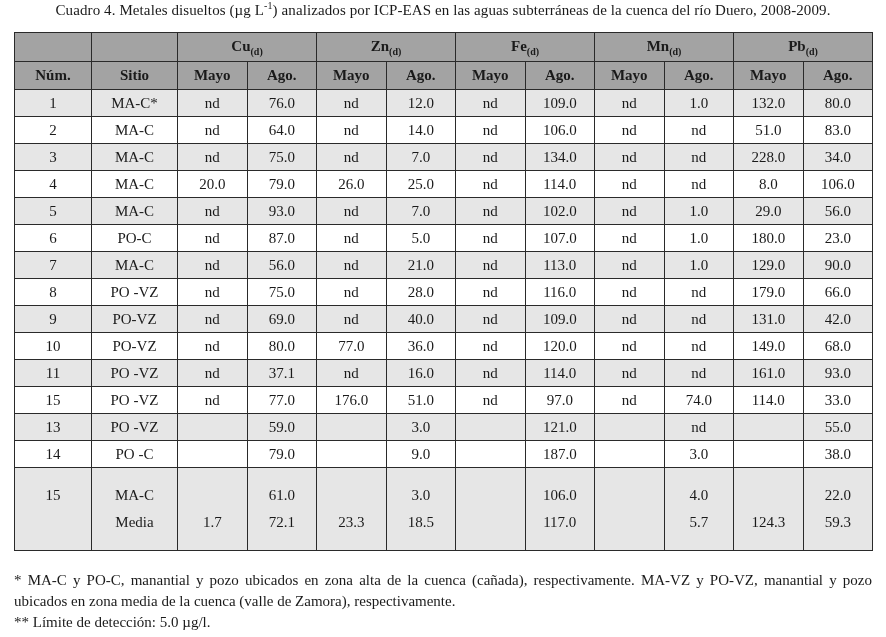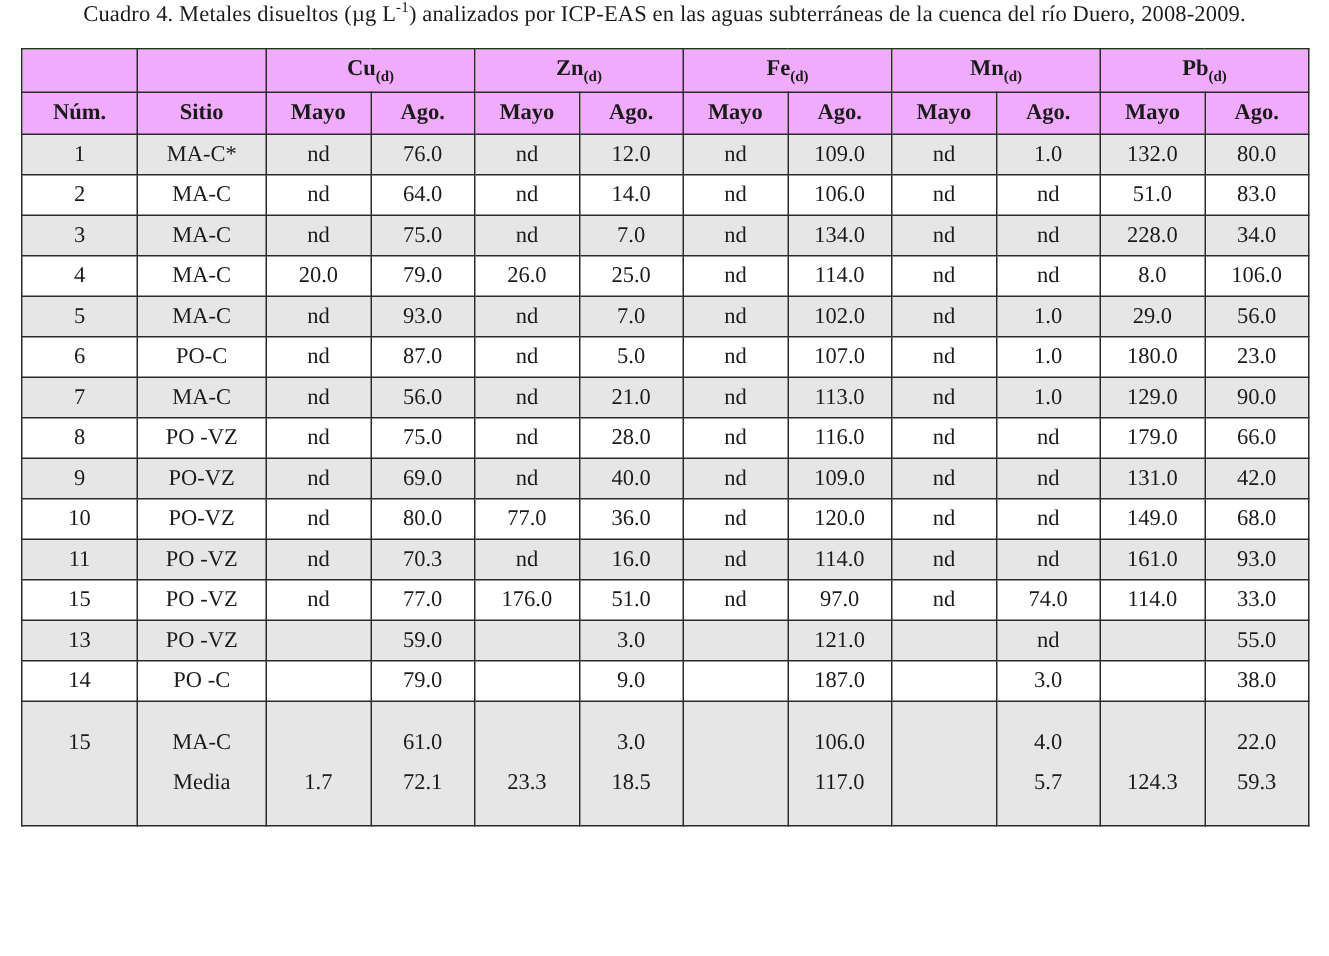--- a/index.html
+++ b/index.html
@@ -29,21 +29,21 @@
   col.c-val { width: 69.5px; }
 
   th, td {
     border: 1px solid #2a2a2a;
     text-align: center;
     vertical-align: middle;
     font-size: 15px;
     overflow: hidden;
     white-space: nowrap;
   }
-  thead th { background: #f0abfc; font-weight: bold; }
+  thead th { background: #a3a3a3; font-weight: bold; }
   thead tr.group-row th { height: 29px; }
   thead tr.sub-row th { height: 28px; }
   thead sub { font-size: 10px; font-weight: bold; }
 
   tbody td { height: 27px; background: #ffffff; }
   tbody tr.shaded td { background: #e6e6e6; }
   tbody tr.tall td { height: 54px; vertical-align: top; padding: 14px; }
   tbody tr.tall .line { height: 27px; line-height: 27px; }
 
   .footnotes {
@@ -239,21 +239,21 @@
           <td>120.0</td>
           <td>nd</td>
           <td>nd</td>
           <td>149.0</td>
           <td>68.0</td>
         </tr>
         <tr class="shaded">
           <td>11</td>
           <td>PO -VZ</td>
           <td>nd</td>
-          <td>70.3</td>
+          <td>37.1</td>
           <td>nd</td>
           <td>16.0</td>
           <td>nd</td>
           <td>114.0</td>
           <td>nd</td>
           <td>nd</td>
           <td>161.0</td>
           <td>93.0</td>
         </tr>
         <tr>
@@ -344,14 +344,18 @@
             <div class="line">124.3</div>
           </td>
           <td>
             <div class="line">22.0</div>
             <div class="line">59.3</div>
           </td>
         </tr>
       </tbody>
   </table>
 
+  <div class="footnotes">
+    <p class="fn-justify">* MA-C y PO-C, manantial y pozo ubicados en zona alta de la cuenca (cañada), respectivamente. MA-VZ y PO-VZ, manantial y pozo ubicados en zona media de la cuenca (valle de Zamora), respectivamente.</p>
+    <p>** Límite de detección: 5.0 µg/l.</p>
+  </div>
 
 </div>
 
 </body></html>

